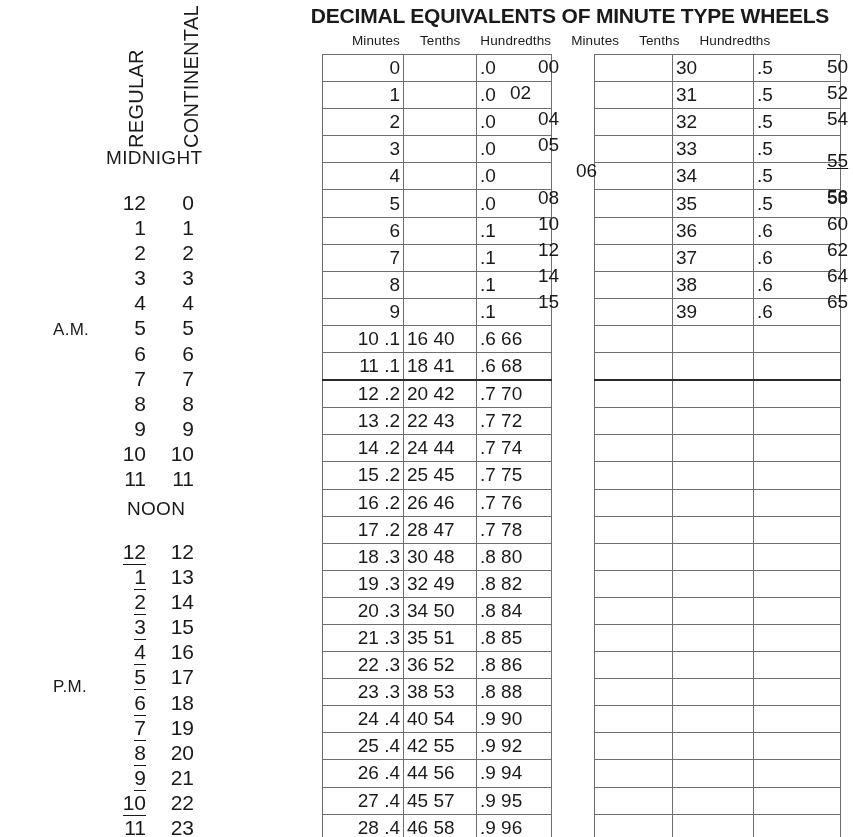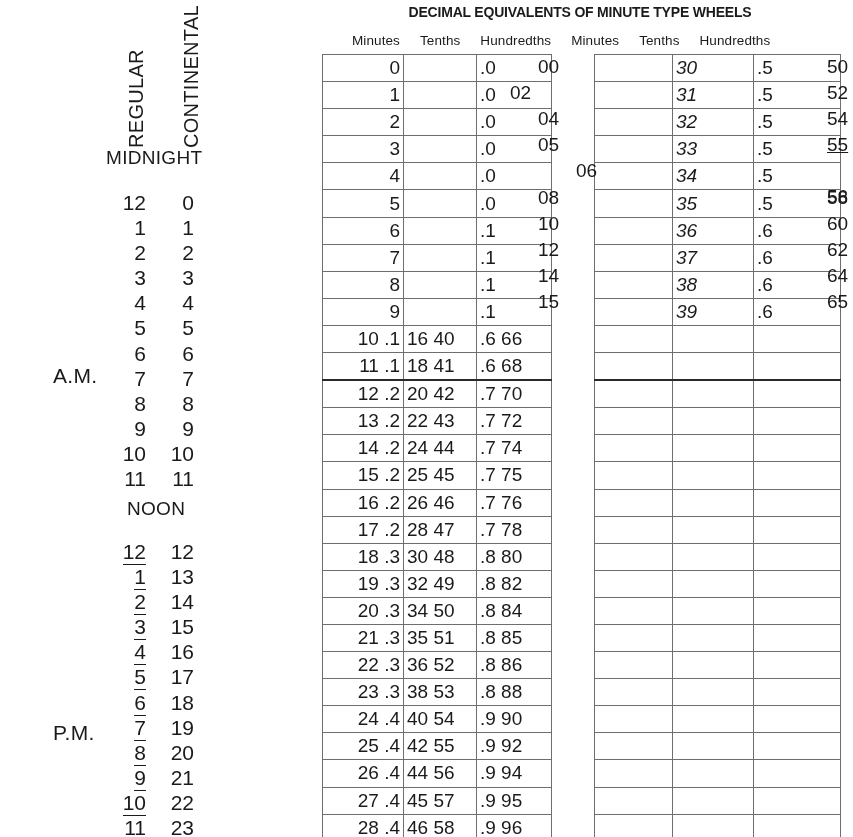--- a/index.html
+++ b/index.html
@@ -12,25 +12,25 @@
     height: 837px;
     position: relative;
     font-family: "Liberation Sans", sans-serif;
     color: #1a1a1a;
     overflow: hidden;
   }
 
   
   #title {
     position: absolute;
-    left: 316px;
+    left: 306px;
     top: 4px;
     width: 528px;
     text-align: center;
-    font-size: 14px;
+    font-size: 21px;
     font-weight: bold;
     letter-spacing: -0.2px;
     white-space: nowrap;
   }
 
   
   #clock-panel {
     position: absolute;
     left: 0px;
     top: 0px;
@@ -60,24 +60,23 @@
     position: absolute;
     left: 127px;
     top: 498px;
     font-size: 19px;
     letter-spacing: 0.3px;
     white-space: nowrap;
   }
 
   .period-label {
     position: absolute;
-    font-size: 21px;
+    font-size: 17px;
     letter-spacing: 0.3px;
     white-space: nowrap;
-    margin-top: 44px;
   }
   #am-label { left: 53px; top: 320px; }
   #pm-label { left: 53px; top: 677px; }
 
   .hour-list {
     position: absolute;
     left: 100px;
     width: 120px;
   }
   #am-list { top: 191px; }
@@ -131,21 +130,21 @@
 
   .c-min  { text-align: right; }
   .c-mid  { text-align: left; }
   .c-hun  { text-align: left; }
 
   #left-table  .c-min { width: 74px; }
   #left-table  .c-mid { width: 66px; }
   #left-table  .c-hun { width: 68px; }
 
   #right-table .c-min { width: 71px; }
-  #right-table .c-mid { width: 74px; font-style: italic; }
+  #right-table .c-mid { width: 74px; }
   #right-table .c-hun { width: 80px; }
 
   .outer-num {
     position: absolute;
     font-size: 19px;
     line-height: 26.1px;
     white-space: nowrap;
   }
 
   
@@ -589,19 +588,19 @@
 <div class="outer-num" style="left: 538px; top: 132.3px;">05</div>
 <div class="outer-num" style="left: 538px; top: 158.4px; margin-left: 38px;">06</div>
 <div class="outer-num" style="left: 538px; top: 184.5px;">08</div>
 <div class="outer-num" style="left: 538px; top: 210.6px;">10</div>
 <div class="outer-num" style="left: 538px; top: 236.7px;">12</div>
 <div class="outer-num" style="left: 538px; top: 262.8px;">14</div>
 <div class="outer-num" style="left: 538px; top: 288.9px;">15</div>
 <div class="outer-num" style="left: 827px; top: 54px;">50</div>
 <div class="outer-num" style="left: 827px; top: 80.1px;">52</div>
 <div class="outer-num" style="left: 827px; top: 106.2px;">54</div>
-<div class="outer-num" style="left: 827px; top: 132px; text-decoration: underline;">55</div>
+<div class="outer-num" style="left: 827px; top: 148px; text-decoration: underline;">55</div>
 <div class="outer-num" style="left: 827px; top: 158.4px; margin-top: 26px;">56</div>
 <div class="outer-num" style="left: 827px; top: 184.5px;">58</div>
 <div class="outer-num" style="left: 827px; top: 210.6px;">60</div>
 <div class="outer-num" style="left: 827px; top: 236.7px;">62</div>
 <div class="outer-num" style="left: 827px; top: 262.8px;">64</div>
 <div class="outer-num" style="left: 827px; top: 288.9px;">65</div>
 
 </body></html>

